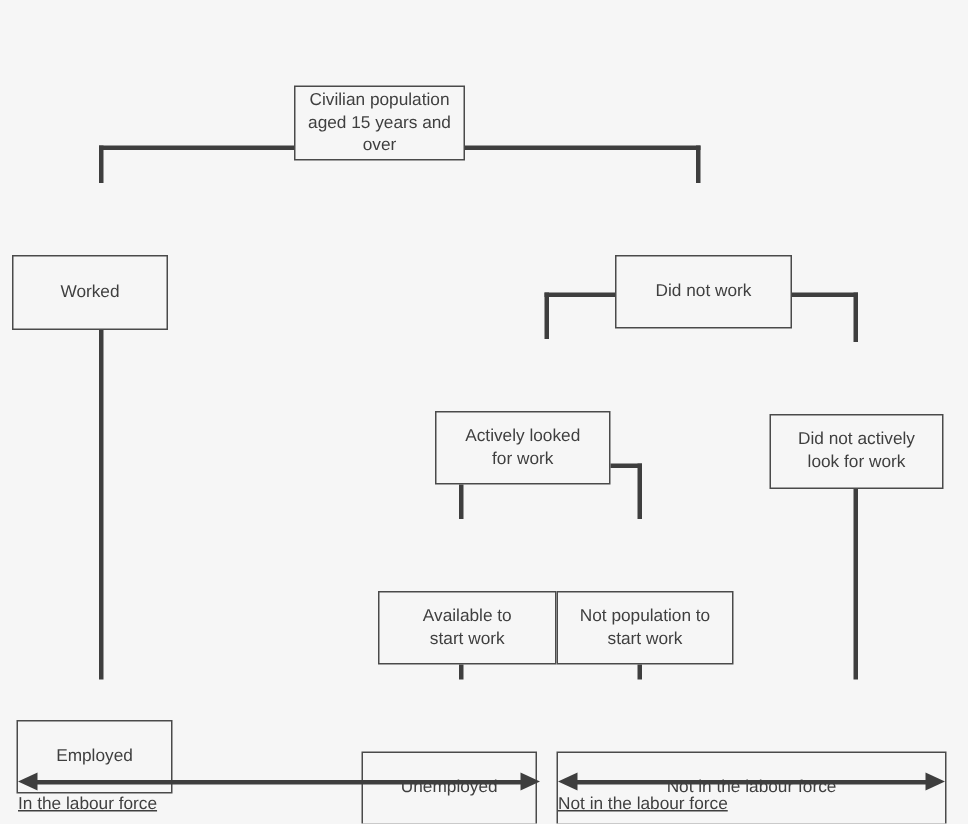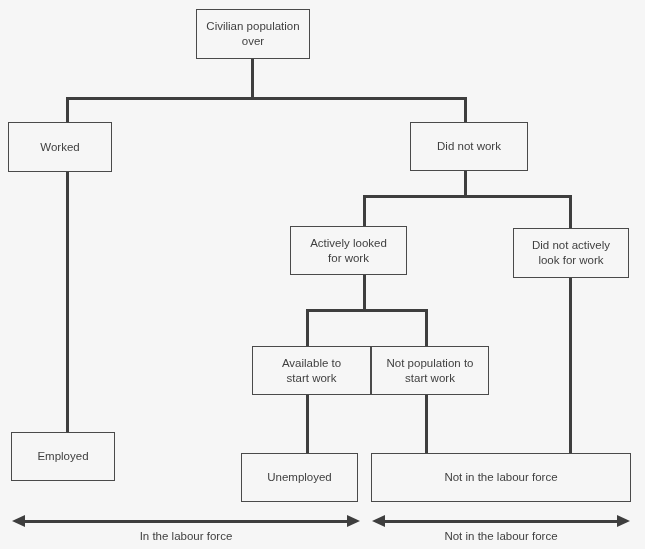--- a/index.html
+++ b/index.html
@@ -9,36 +9,36 @@
     --text:#3f3f3f;
   }
   html,body{margin:0;padding:0;}
   body{background:var(--background);font-family:"Liberation Sans","DejaVu Sans",sans-serif;}
   #stage{position:relative;width:645px;height:549px;background:var(--background);overflow:hidden;}
   .node{
     position:absolute;
     box-sizing:border-box;
     border:1px solid var(--box-border);
     background:var(--background);
-    display:flex;align-items:center;justify-content:center;
+    display:flex;align-items:center;justify-content:center;margin-top:48px;
   }
   .node-label{
     color:var(--text);
     font-size:11.5px;
     line-height:15px;
     text-align:center;
     padding:0 4px;
   }
   .line{position:absolute;background:var(--line);}
   .axis-arrow{position:absolute;height:12px;}
   .axis-arrow .shaft{position:absolute;left:9px;right:9px;top:4.5px;height:3px;background:var(--line);}
   .head{position:absolute;top:0;width:0;height:0;border-top:6px solid transparent;border-bottom:6px solid transparent;}
   .head.left{left:0;border-right:13px solid var(--line);}
   .head.right{right:0;border-left:13px solid var(--line);}
-  .axis-label{position:absolute;color:var(--text);font-size:11.5px;line-height:15px;text-align:center;}
+  .axis-label{position:absolute;color:var(--text);font-size:11.5px;line-height:15px;text-decoration:underline;}
 </style>
 </head>
 <body>
 
 <div id="stage">
 
   <div class="line" style="left:251px;top:59px;width:3px;height:41px"></div>
   <div class="line" style="left:66px;top:97px;width:401px;height:3px"></div>
   <div class="line" style="left:66px;top:97px;width:3px;height:25px"></div>
   <div class="line" style="left:464px;top:97px;width:3px;height:25px"></div>
@@ -51,20 +51,21 @@
   <div class="line" style="left:306px;top:309px;width:3px;height:37px"></div>
   <div class="line" style="left:425px;top:309px;width:3px;height:37px"></div>
   <div class="line" style="left:66px;top:172px;width:3px;height:281px"></div>
   <div class="line" style="left:306px;top:395px;width:3px;height:58px"></div>
   <div class="line" style="left:425px;top:395px;width:3px;height:58px"></div>
   <div class="line" style="left:569px;top:278px;width:3px;height:175px"></div>
 
   <div class="node" style="left:196px;top:9px;width:114px;height:50px">
     <div class="node-label">
         <div>Civilian population</div>
+        <div>aged 15 years and</div>
         <div>over</div>
       </div>
   </div>
 
   <div class="node" style="left:8px;top:122px;width:104px;height:50px">
     <div class="node-label">
         <div>Worked</div>
       </div>
   </div>
 

